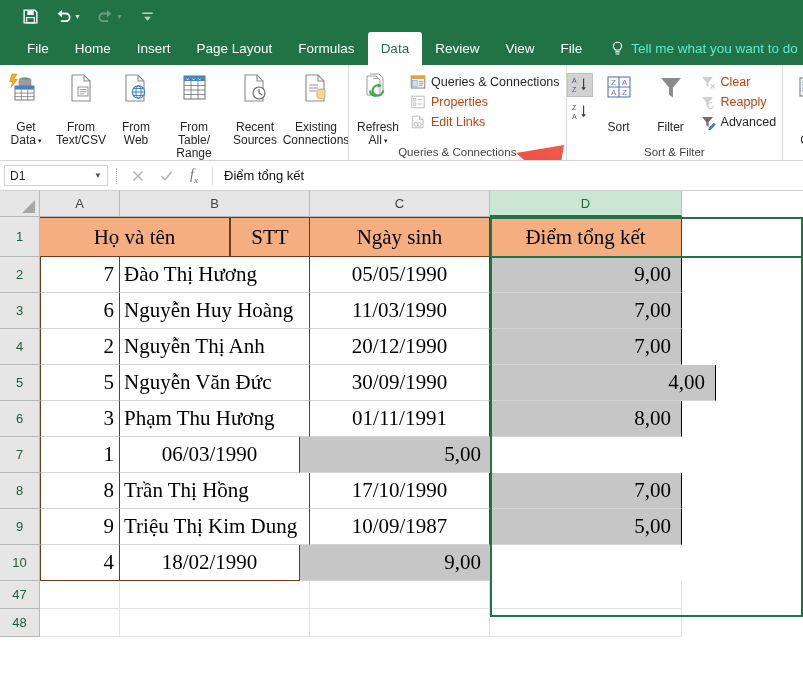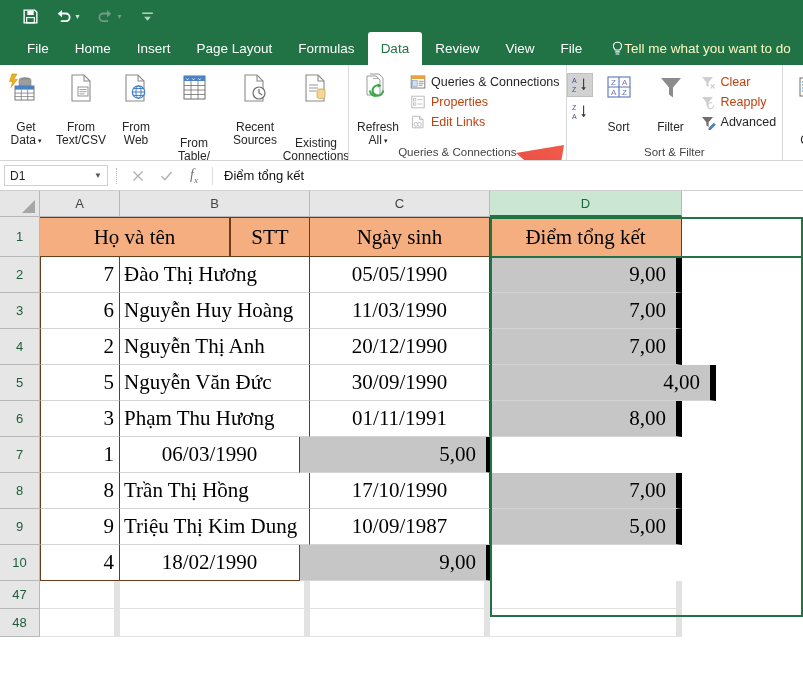--- a/index.html
+++ b/index.html
@@ -28,22 +28,22 @@
   }
   .tab {
     color: #ffffff; font-size: 13.5px; padding: 0 13px;
     display: flex; align-items: center; cursor: pointer; white-space: nowrap;
   }
   .tab.active {
     background: #ffffff; color: #217346; font-weight: normal;
     border-radius: 3px 3px 0 0;
   }
   .tellme {
-    display: flex; align-items: center; 
-    color: #fef9c3; font-size: 13.5px; padding-left: 16px; cursor: pointer;
+    display: flex; align-items: center; gap: 7px;
+    color: #5eead4; font-size: 13.5px; padding-left: 16px; cursor: pointer;
   }
   .bulb { width: 13px; height: 16px; }
 
   
   .ribbon {
     height: 96px; background: #ffffff;
     border-bottom: 1px solid #d4d4d4;
     display: flex; align-items: stretch;
     position: relative; overflow: hidden;
   }
@@ -55,21 +55,21 @@
   .rgroup-items { display: flex; align-items: flex-start; flex: 1; }
   .rgroup-label {
     font-size: 11.5px; color: #444444; text-align: center;
     width: 100%; padding-bottom: 3px; line-height: 1;
   }
 
   .bigbtn {
     width: 52px; display: flex; flex-direction: column; align-items: center;
     padding: 3px 1px 0 1px; cursor: pointer; text-align: center;
   }
-  .bigbtn.w64 { width: 64px; gap: 16px; }
+  .bigbtn.w64 { width: 64px; }
   .bigbtn.w58 { width: 58px; }
   .bigbtn .ico { height: 34px; display: flex; align-items: center; justify-content: center; }
   .bigbtn .lbl {
     font-size: 12px; color: #262626; line-height: 13px; margin-top: 16px;
   }
   .bigbtn .lbl .car { font-size: 7px; vertical-align: middle; }
 
   .smallcol { display: flex; flex-direction: column; padding-top: 4px; }
   .smallbtn {
     display: flex; align-items: center; gap: 5px; padding: 2px 6px 2px 3px;
@@ -138,21 +138,21 @@
   }
 
   .row { display: flex; }
   .rowh {
     width: 40px; flex: 0 0 40px; background: #e6e6e6;
     border-right: 1px solid #b8b8b8; border-bottom: 1px solid #b8b8b8;
     display: flex; align-items: center; justify-content: center;
     font-size: 13px; color: #1f5c3a; cursor: pointer;
   }
   .cell {
-    border-right: 6px solid #000000; border-bottom: 1px solid #d4d4d4;
+    border-right: 1px solid #000000; border-bottom: 1px solid #d4d4d4;
     display: flex; align-items: center;
     font-family: "Liberation Serif", serif; font-size: 21px; color: #000000;
     overflow: hidden; white-space: nowrap;
   }
   .cell.blank { border-right-color: #e2e2e2; border-bottom-color: #e2e2e2; }
   .cell.hdr {
     background: #f4ae80; justify-content: center;
     border-right: 1px solid #6b3b1a; border-bottom: 1px solid #6b3b1a;
     border-top: 1px solid #6b3b1a;
   }

